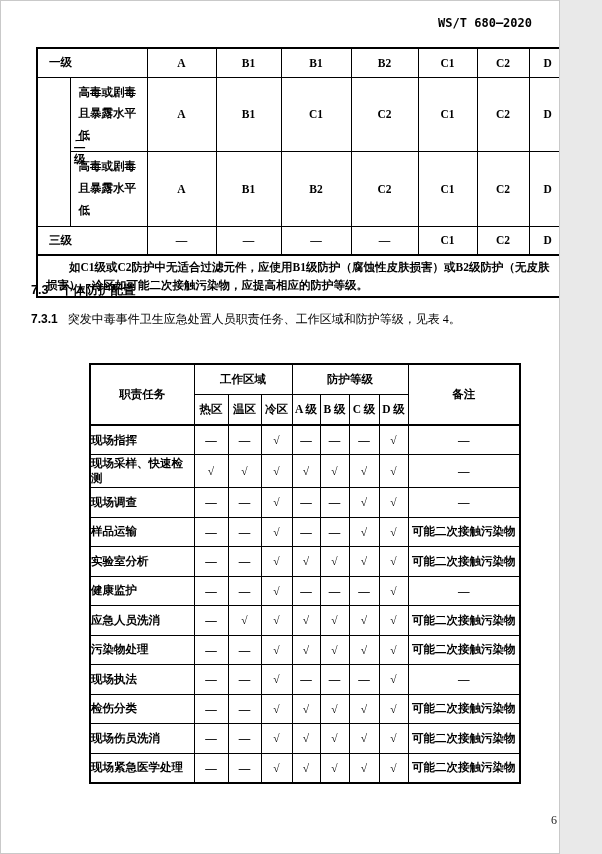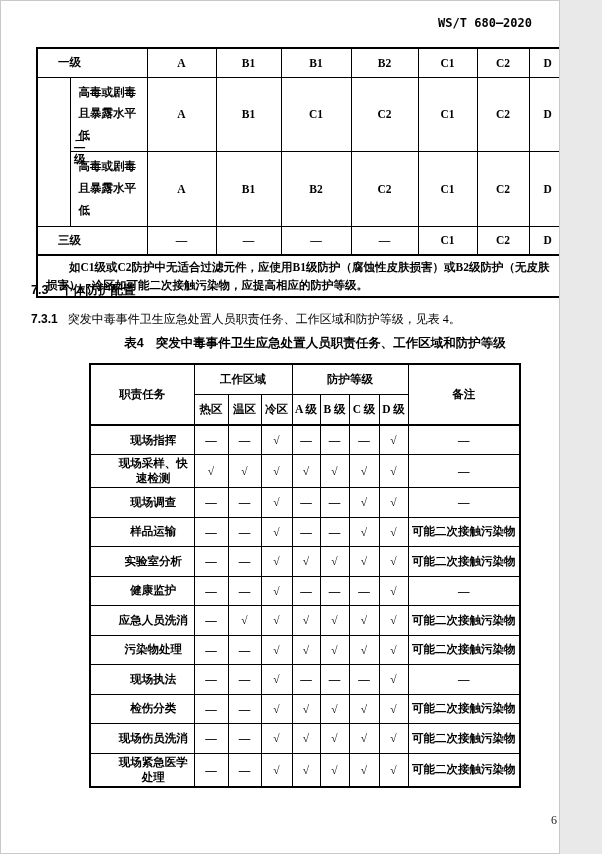--- a/index.html
+++ b/index.html
@@ -22,21 +22,21 @@
 
   
   #t1 {
     position:absolute; left:35px; top:46px; width:530px;
     border:2px solid #000; font-size:11.5px;
   }
   #t1 td {
     border:1px solid #000; text-align:center; vertical-align:middle;
     font-weight:bold; padding:2px 3px;
   }
-  #t1 td.lbl { text-align:left; padding-left:20px; }
+  #t1 td.lbl { text-align:left; padding-left:11px; }
   #t1 td.lvl { text-align:center;padding-left:36px; }
   #t1 td.sub { text-align:left; padding:4px 8px; line-height:1.9; }
   #t1 tr.r1 { height:29px; }
   #t1 tr.r2, #t1 tr.r3 { height:55px; }
   #t1 tr.r4 { height:29px; }
   #t1 tr.noterow { height:38px; }
   #t1 td.note {
     border-top:2px solid #000;
     text-align:left; text-indent:2em;
     padding:2px 8px 1px 8px; line-height:1.6;
@@ -70,21 +70,21 @@
     border:2px solid #000; font-size:11.5px;
   }
   #t4 th, #t4 td {
     border:1px solid #000; text-align:center; vertical-align:middle;
     font-weight:bold; padding:1px 2px;
   }
   #t4 tr.h1 { height:30px; }
   #t4 tr.h2 { height:31px; }
   #t4 tr.h2 th, #t4 th.spanv { border-bottom:2px solid #000; }
   #t4 tbody tr { height:29.5px; }
-  #t4 td.task { text-align:center; padding-left:24px; }
+  #t4 td.task { text-align:left; padding-left:0; }
 
   .page-number {
     position:absolute; left:550px; top:812px;
     font-size:12px; color:#222;
   }
 </style>
 </head>
 <body>
 
 <div class="page">
@@ -152,23 +152,20 @@
     </table>
 
   <div class="sec-heading">
     <span class="no">7.3</span><span>个体防护配置</span>
   </div>
 
   <div class="clause">
     <span class="no">7.3.1</span><span>突发中毒事件卫生应急处置人员职责任务、工作区域和防护等级，见表 4。</span>
   </div>
 
-  <div class="t4-caption">
-    <span class="no">表4</span><span>突发中毒事件卫生应急处置人员职责任务、工作区域和防护等级</span>
-  </div>
 
   <table id="t4">
     <colgroup>
       <col style="width:104px">
         <col style="width:34px">
         <col style="width:33px">
       <col style="width:31px">
         <col style="width:28px">
         <col style="width:29px">
       <col style="width:30px">

